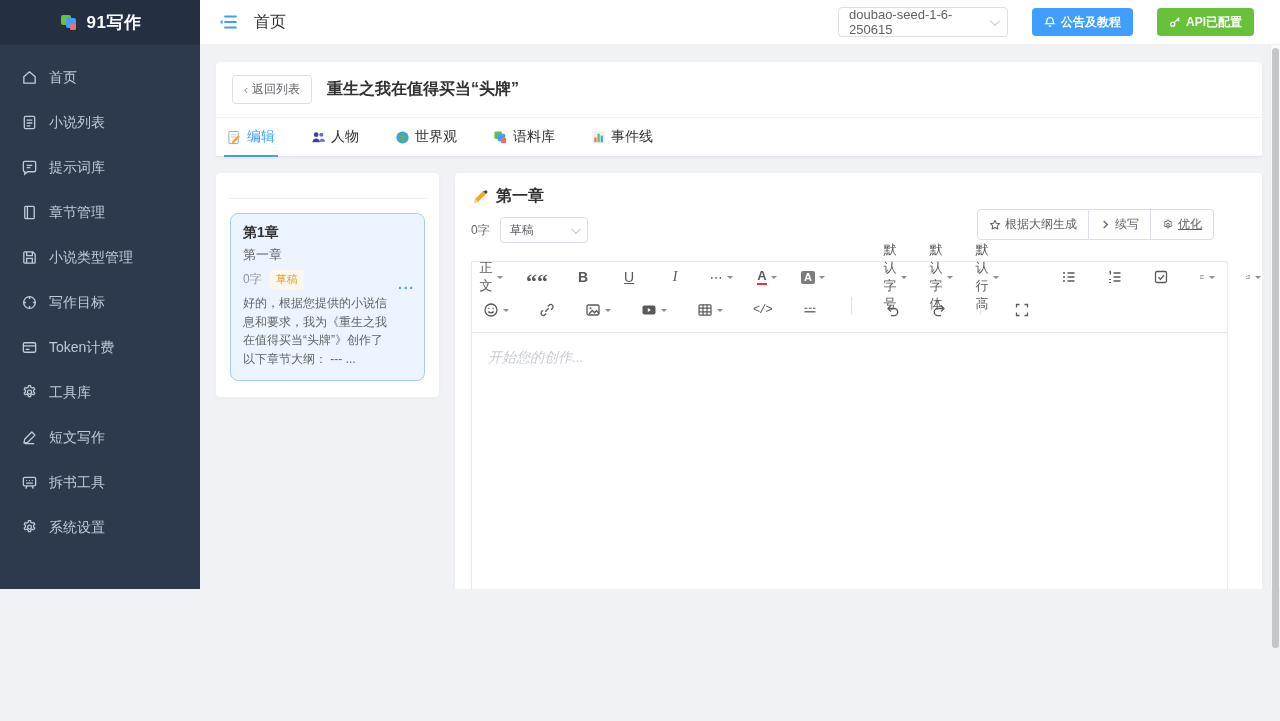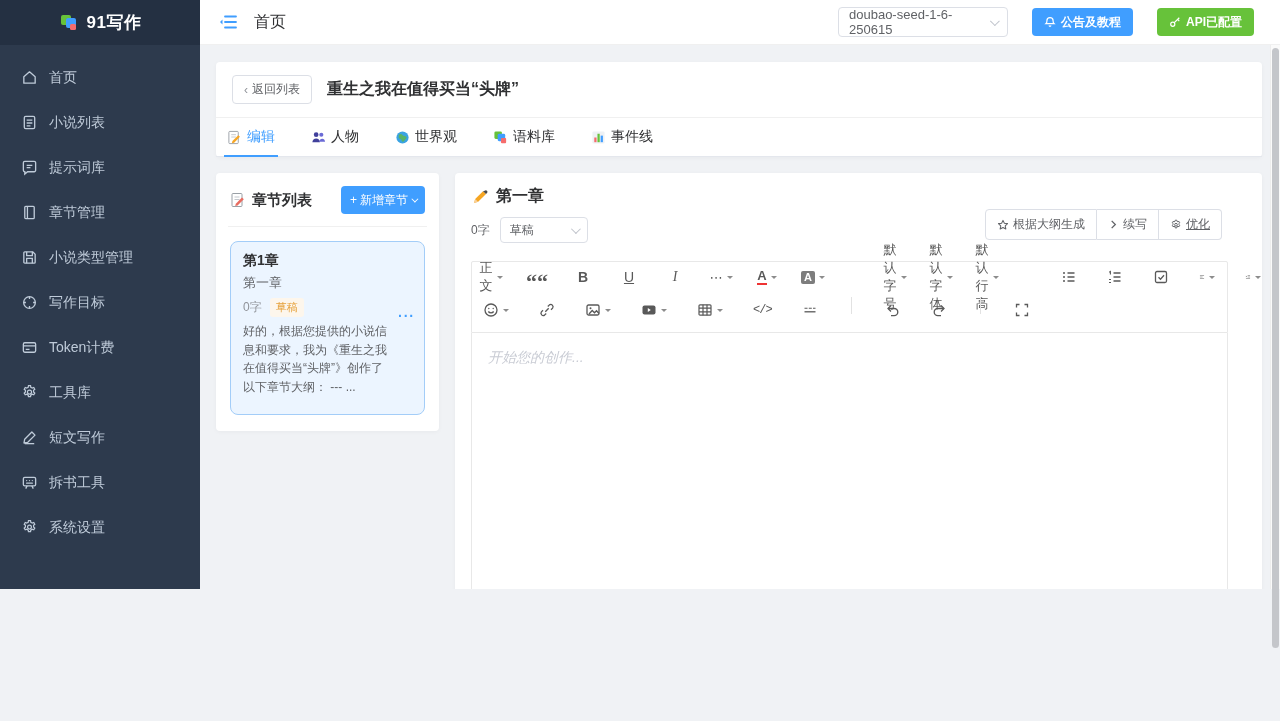--- a/index.html
+++ b/index.html
@@ -45,39 +45,39 @@
   .panels { display:flex; gap:16px; align-items:flex-start; margin-top:16px; }
 
   
   .chapter-panel { width:223px; flex-shrink:0; padding:13px 14px 16px; }
   .cp-head { display:flex; align-items:center; justify-content:space-between; }
   .cp-title { font-size:15px; font-weight:bold; display:flex; align-items:center; gap:6px; }
   .cp-title svg { width:16px; height:16px; }
   .add-btn { background:#409eff; border:none; color:#fff; border-radius:4px; font-size:12px; height:28px; padding:0 9px; display:flex; align-items:center; gap:3px; cursor:pointer; }
   .add-btn .chev { border-color:#fff; width:5px; height:5px; border-width:1.2px; }
   .cp-divider { height:1px; background:#f0f0f0; margin:12px -2px 14px; }
-  .chapter-card { background:#ecf5ff; border:1px solid #a3cdf8; border-radius:8px; padding:10px 12px 18px; position:relative; cursor:pointer; }
+  .chapter-card { background:#ecf5ff; border:1px solid #a3cdf8; border-radius:8px; padding:10px 12px 12px; position:relative; cursor:pointer; }
   .cc-title { font-size:14px; font-weight:bold; color:#303133; margin-bottom:4px; }
   .cc-sub { font-size:13px; color:#606266; margin-bottom:6px; }
   .cc-meta { display:flex; align-items:center; gap:8px; margin-bottom:5px; }
   .cc-words { font-size:12px; color:#909399; }
   .badge-draft { background:#fdf6ec; color:#e6a23c; font-size:11px; border-radius:3px; padding:2px 6px; }
   .cc-preview { font-size:12px; color:#606266; line-height:1.55; padding-right:18px; }
   .cc-more { position:absolute; right:9px; top:66px; color:#409eff; font-size:14px; font-weight:bold; letter-spacing:1px; cursor:pointer; }
 
   
   .editor-panel { flex:1; min-width:0; padding:13px 16px; height:1000px; }
   .ed-head { position:relative; }
   .ed-title { font-size:16px; font-weight:bold; display:flex; align-items:center; gap:7px; color:#303133; }
   .ed-title svg { width:18px; height:18px; }
   .ed-meta { display:flex; align-items:center; gap:10px; margin-top:10px; }
   .ed-words { font-size:12px; color:#606266; }
   .status-select { width:88px; height:26px; border:1px solid #dcdfe6; border-radius:4px; display:flex; align-items:center; padding:0 9px; font-size:12px; color:#606266; cursor:pointer; background:#fff; }
   .status-select .chev { margin-left:auto; }
-  .ed-actions { position:absolute; right:24px; top:23px; display:flex; }
+  .ed-actions { position:absolute; right:32px; top:23px; display:flex; }
   .ed-actions .act { border:1px solid #dcdfe6; background:#fff; color:#606266; font-size:12px; padding:6px 11px; display:flex; align-items:center; gap:4px; cursor:pointer; }
   .ed-actions .act:first-child { border-radius:4px 0 0 4px; }
   .ed-actions .act:last-child { border-radius:0 4px 4px 0;text-decoration:underline; }
   .ed-actions .act + .act { border-left:none; }
 
   .editor-box { margin:18px 18px 0 0; }
   .toolbar { border:1px solid #e8e8e8; border-radius:2px 2px 0 0; background:#fff; padding:2px 6px; }
   .tb-row { display:flex; align-items:flex-start; height:33px; gap:20px; }
   .tb { display:flex; align-items:center; justify-content:center; min-width:26px; height:26px; padding:0 5px; color:#595959; font-size:13px; cursor:pointer; border-radius:3px; }
   .tb svg { width:16px; height:16px; }
@@ -275,35 +275,20 @@
                 <rect x="10.3" y="6" width="2.4" height="7" fill="#409eff"></rect>
               </svg>
             <span>事件线</span>
           </div>
         </div>
       </section>
 
       <div class="panels">
 
         <section class="card chapter-panel">
-          <div class="cp-head">
-            <div class="cp-title">
-              <svg viewBox="0 0 16 16">
-                  <rect x="2" y="1.5" width="10" height="13" rx="1" fill="#fff" stroke="#9aa0a6" stroke-width="1"></rect>
-                  <path d="M4.5 5h5M4.5 7.5h5" stroke="#c3c7cc" stroke-width="1"></path>
-                  <path d="M7 13.5l6.2-6.2 1.8 1.8-6.2 6.2-2.4.6z" fill="#e86c60" transform="translate(-1.2 -1.8)"></path>
-                </svg>
-              <span>章节列表</span>
-            </div>
-            <button class="add-btn">
-              <span>+</span>
-              <span>新增章节</span>
-              <span class="chev"></span>
-            </button>
-          </div>
           <div class="cp-divider"></div>
           <div class="chapter-card">
             <div class="cc-title">第1章</div>
             <div class="cc-sub">第一章</div>
             <div class="cc-meta">
               <span class="cc-words">0字</span>
               <span class="badge-draft">草稿</span>
             </div>
             <div class="cc-preview">好的，根据您提供的小说信息和要求，我为《重生之我在值得买当“头牌”》创作了以下章节大纲： --- ...</div>
             <span class="cc-more">···</span>

